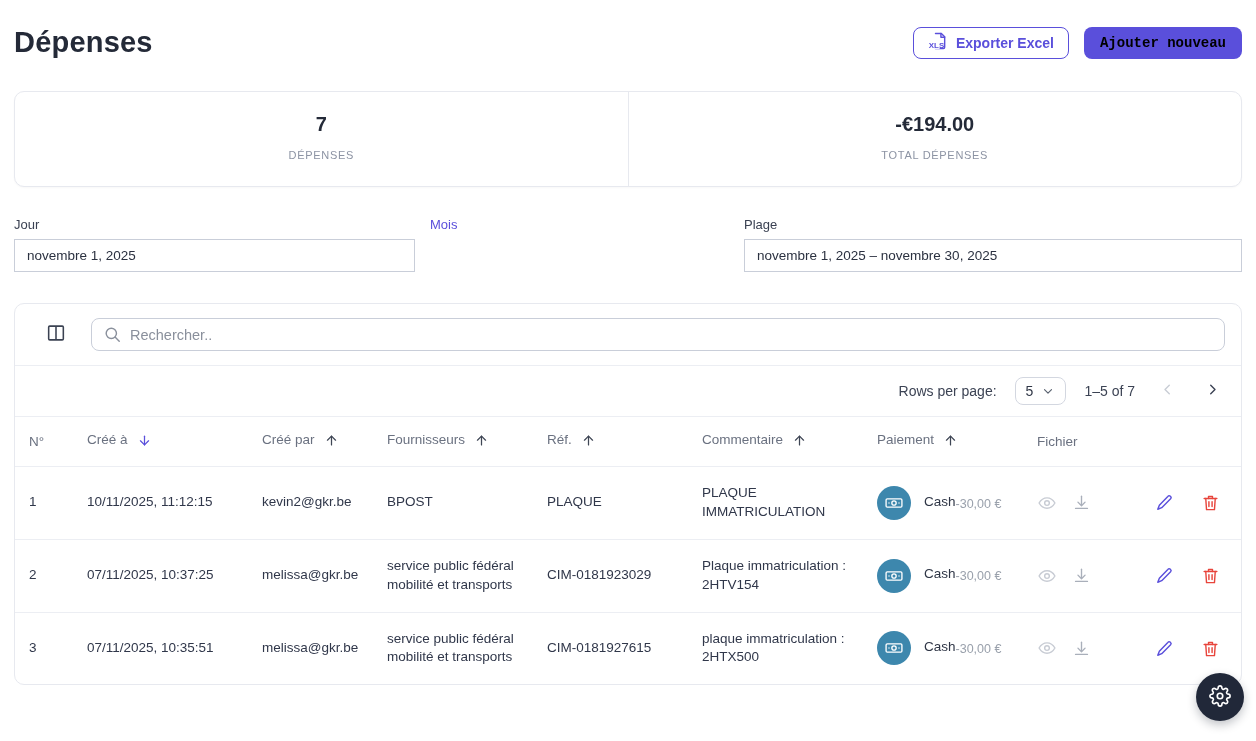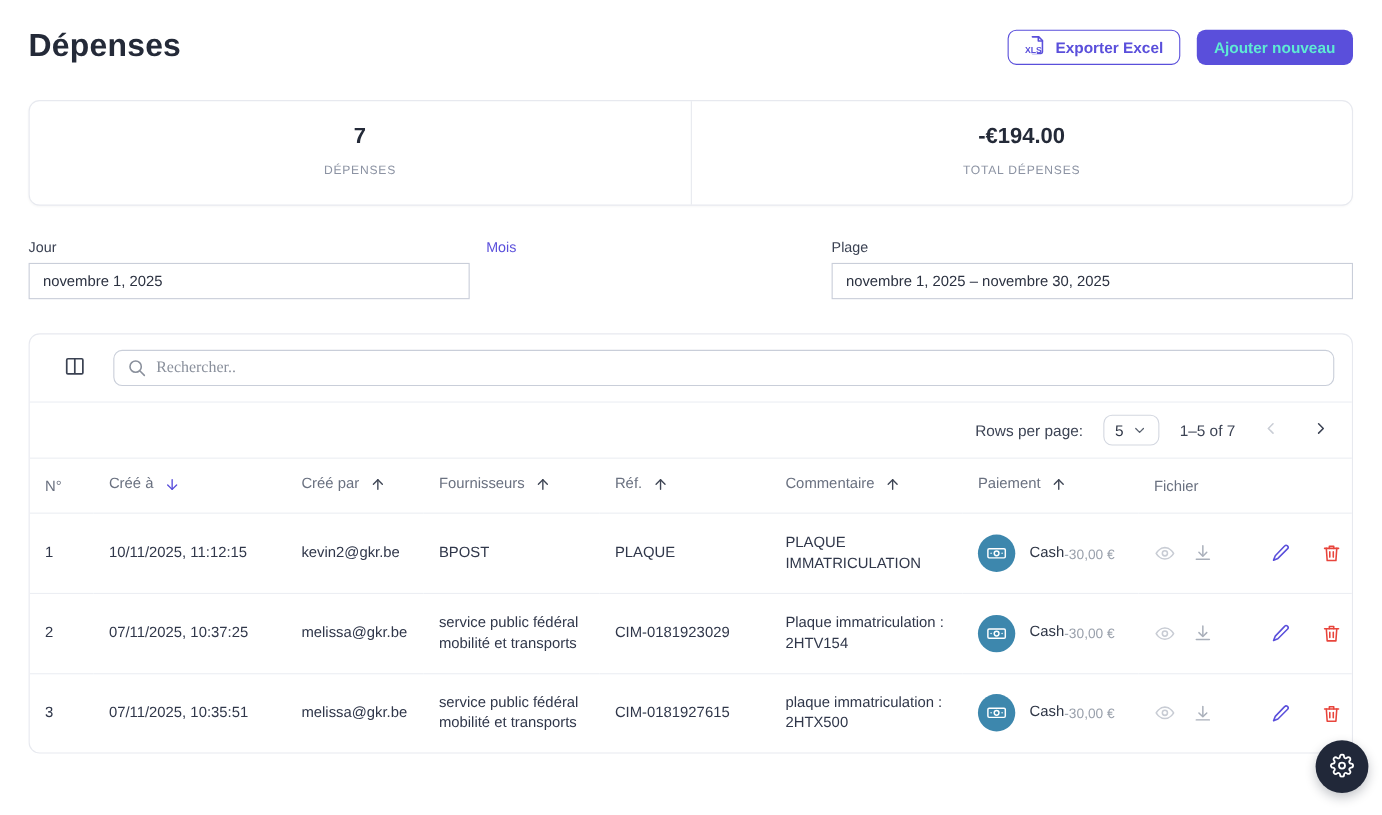--- a/index.html
+++ b/index.html
@@ -4,31 +4,31 @@
 <style>
   * { box-sizing: border-box; }
   html, body { margin: 0; padding: 0; overflow: hidden; }
   body {
     width: 1256px; height: 741px;
     background: #ffffff;
     font-family: "Liberation Sans", sans-serif;
     color: #242a38;
     position: relative;
   }
-  .page { padding: 0 26px; }
+  .page { padding: 0 14px; }
 
   
   .topbar { display: flex; justify-content: space-between; align-items: center; margin-top: 26px; }
   .page-title { font-size: 29px; font-weight: 700; color: #242a38; letter-spacing: .2px; }
   .topbar-actions { display: flex; gap: 15px; }
   .btn { display: inline-flex; align-items: center; gap: 8px; height: 32px; border-radius: 8px;
          font-size: 14px; font-weight: 600; cursor: pointer; font-family: inherit; }
   .btn-outline { border: 1px solid var(--accent, #5a4fdb); color: var(--accent, #5a4fdb);
                  background: #fff; padding: 0 14px; }
-  .btn-primary { border: none; background: var(--accent, #5a4fdb); color: #5eead4; padding: 0 16px; }
+  .btn-primary { border: none; background: var(--accent, #5a4fdb); color: #000000; padding: 0 16px; font-family: Liberation Mono, monospace; }
 
   
   .summary-card { display: flex; margin-top: 32px; background: #fff;
                   border: 1px solid #e7e9ef; border-radius: 10px; box-shadow: 0 1px 2px rgba(16,24,40,.03); }
   .summary-half { flex: 1; text-align: center; padding: 21px 0 25px; }
   .summary-half + .summary-half { border-left: 1px solid #e7e9ef; }
   .summary-value { font-size: 20px; font-weight: 700; color: #242a38; }
   .summary-label { margin-top: 13px; font-size: 11px; letter-spacing: .7px; color: #8c93a3; }
 
   
@@ -43,21 +43,21 @@
                   font-family: inherit; outline: none; }
   .filter-month .filter-label { color: var(--accent, #5a4fdb); }
   .filter-month .filter-input { border-color: var(--accent, #5a4fdb); color: var(--accent, #5a4fdb); }
 
   
   .table-card { margin-top: 31px; background: #fff; border: 1px solid #e7e9ef;
                 border-radius: 10px; overflow: hidden; }
   .table-toolbar { display: flex; align-items: center; padding: 14px 16px 14px 28px; gap: 22px; }
   .columns-btn { width: 26px; height: 26px; display: flex; align-items: center; justify-content: center;
                  color: #3b4252; cursor: pointer; background: none; border: none; padding: 0; }
-  .search-wrap { flex: 1; position: relative; font-family: Liberation Serif, serif; }
+  .search-wrap { flex: 1; position: relative; }
   .search-wrap .search-glyph { position: absolute; left: 12px; top: 7px; color: #8a909c; }
   .search-input { width: 100%; height: 33px; border: 1px solid #c9ced9; border-radius: 8px;
                   padding: 0 12px 0 38px; font-size: 14.5px; color: #2b3140; font-family: inherit; outline: none; }
   .search-input::placeholder { color: #8a909c; }
 
   
   .pagination { display: flex; justify-content: flex-end; align-items: center; gap: 18px;
                 padding: 10px 20px 10px 16px; border-top: 1px solid #eceef3; border-bottom: 1px solid #eceef3;
                 font-size: 14px; color: #3c4354; height: 52px; }
   .rpp-select { display: inline-flex; align-items: center; gap: 8px; border: 1px solid #d3d7e0;

